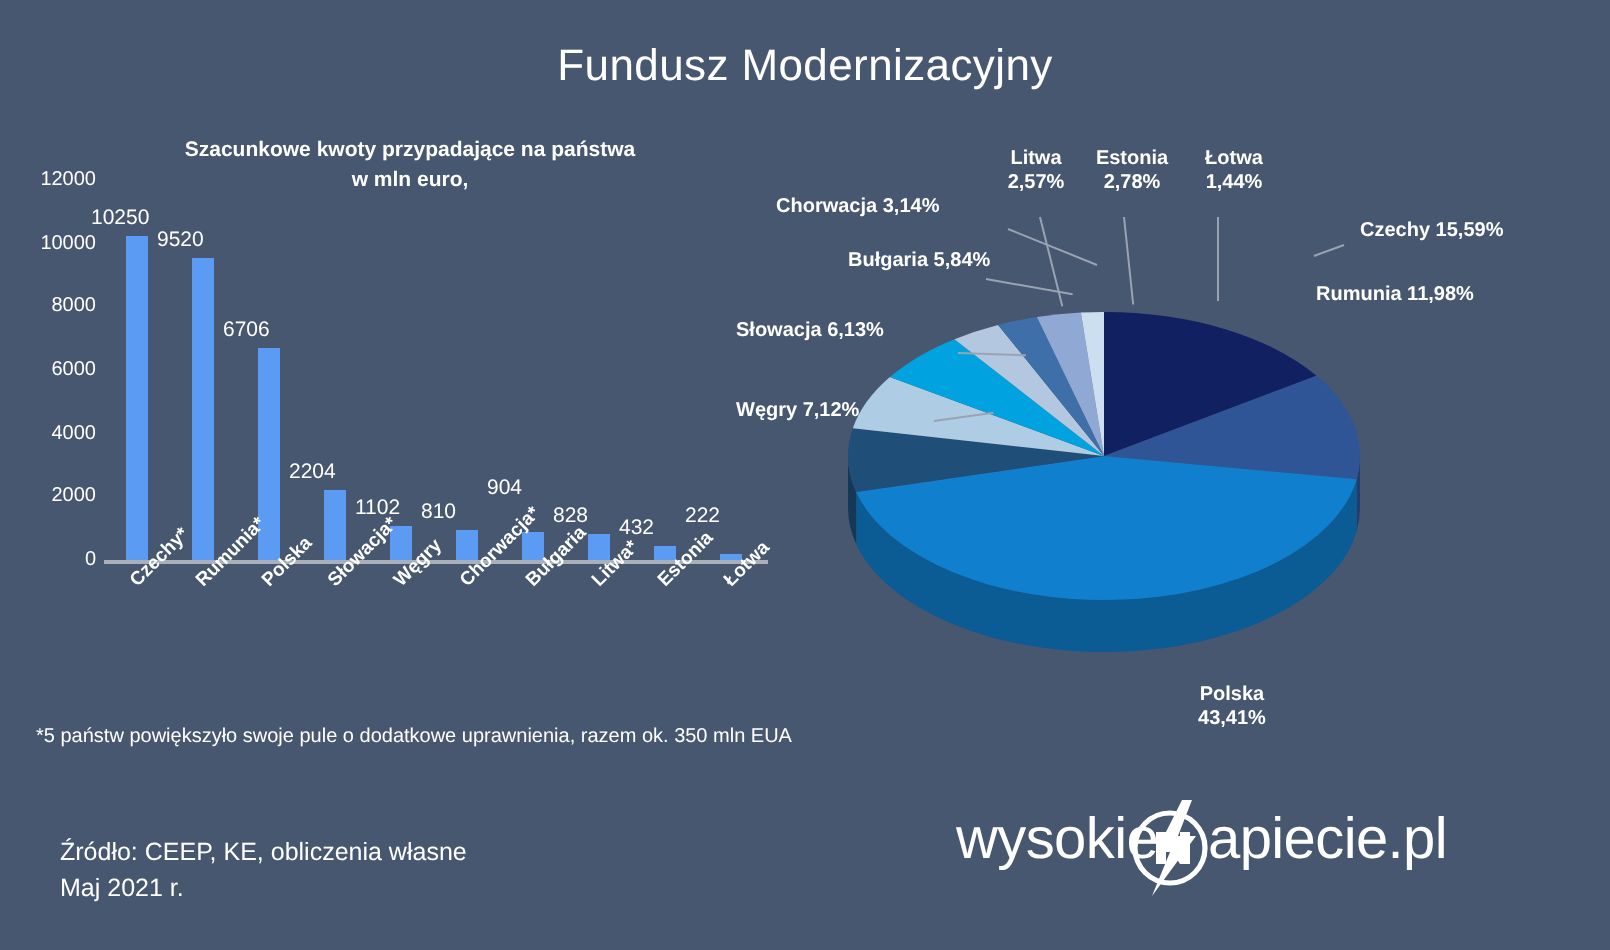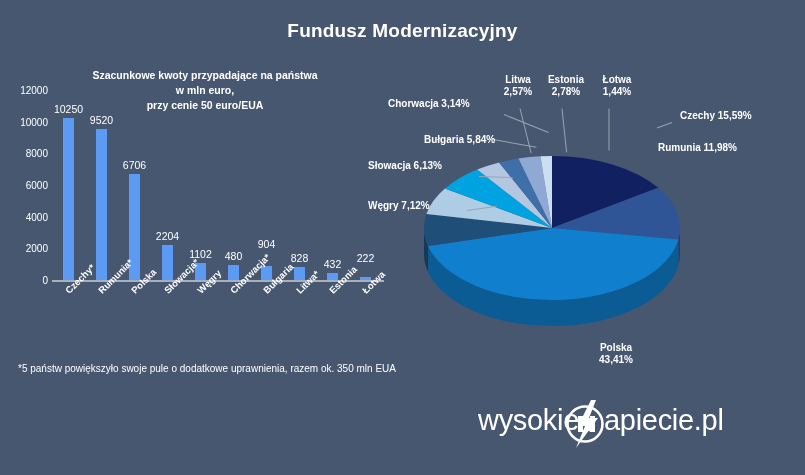--- a/index.html
+++ b/index.html
@@ -10,21 +10,21 @@
     color:#ffffff;
     overflow:hidden;
     position:relative;
   }
   #stage{position:absolute;left:0;top:0;width:805px;height:475px;}
 
   
   .main-title{
     position:absolute;left:0;top:20px;width:805px;
     text-align:center;
-    font-size:19px;font-weight:bold;letter-spacing:.2px;
+    font-size:22px;font-weight:normal;letter-spacing:.2px;
     color:#ffffff;
   }
 
   
   #bar-panel{position:absolute;left:0;top:60px;width:400px;height:300px;}
   .bar-subtitle{
     position:absolute;left:60px;top:8px;width:290px;
     text-align:center;font-size:10.5px;font-weight:bold;line-height:15px;
     color:#ffffff;
   }
@@ -35,21 +35,21 @@
   }
   .ytick{
     position:absolute;right:0;width:46px;text-align:right;
     font-size:10px;color:#ffffff;transform:translateY(-50%);
   }
   #yaxis{position:absolute;left:0px;top:30px;width:48px;height:190px;}
   .bar{
     position:absolute;bottom:0;width:11px;background:#5b9bf4;
   }
   .bar-value{
-    position:absolute;font-size:10.5px;color:#ffffff;text-align:center;
+    position:absolute;font-size:10.5px;color:#ffffff;text-align:left;
     width:46px;transform:translateX(-50%);
   }
   .cat-label{
     position:absolute;font-size:9.5px;color:#ffffff;font-weight:600;
     white-space:nowrap;transform-origin:left top;
     transform:rotate(-45deg);
   }
 
   
   #pie-panel{position:absolute;left:400px;top:60px;width:405px;height:320px;}
@@ -91,21 +91,20 @@
 
 <div id="stage">
 
   <div class="main-title">Fundusz Modernizacyjny</div>
 
   <div id="bar-panel">
 
     <div class="bar-subtitle">
       <div>Szacunkowe kwoty przypadające  na państwa</div>
       <div>w mln euro,</div>
-      <div>przy cenie 50 euro/EUA</div>
     </div>
 
     <div id="yaxis">
         <div class="ytick" style="top: 190px;">0</div>
         <div class="ytick" style="top: 158.333px;">2000</div>
         <div class="ytick" style="top: 126.667px;">4000</div>
         <div class="ytick" style="top: 95px;">6000</div>
         <div class="ytick" style="top: 63.3333px;">8000</div>
         <div class="ytick" style="top: 31.6667px;">10000</div>
         <div class="ytick" style="top: 0px;">12000</div>
@@ -116,21 +115,21 @@
         <div class="bar-value" style="left: 16.5px; top: 12.7083px;">10250</div>
         <div class="bar" style="left: 44px; height: 150.733px; background: rgb(91, 155, 244);"></div>
         <div class="bar-value" style="left: 49.5px; top: 24.2667px;">9520</div>
         <div class="bar" style="left: 77px; height: 106.178px; background: rgb(91, 155, 244);"></div>
         <div class="bar-value" style="left: 82.5px; top: 68.8217px;">6706</div>
         <div class="bar" style="left: 110px; height: 34.8967px; background: rgb(91, 155, 244);"></div>
         <div class="bar-value" style="left: 115.5px; top: 140.103px;">2204</div>
         <div class="bar" style="left: 143px; height: 17.4483px; background: rgb(91, 155, 244);"></div>
         <div class="bar-value" style="left: 148.5px; top: 157.552px;">1102</div>
         <div class="bar" style="left: 176px; height: 14.82px; background: rgb(91, 155, 244);"></div>
-        <div class="bar-value" style="left: 181.5px; top: 160.18px;">480</div>
+        <div class="bar-value" style="left: 181.5px; top: 160.18px;">810</div>
         <div class="bar" style="left: 209px; height: 14.3133px; background: rgb(91, 155, 244);"></div>
         <div class="bar-value" style="left: 214.5px; top: 148px;">904</div>
         <div class="bar" style="left: 242px; height: 13.11px; background: rgb(91, 155, 244);"></div>
         <div class="bar-value" style="left: 247.5px; top: 161.89px;">828</div>
         <div class="bar" style="left: 275px; height: 6.84px; background: rgb(91, 155, 244);"></div>
         <div class="bar-value" style="left: 280.5px; top: 168.16px;">432</div>
         <div class="bar" style="left: 308px; height: 3.515px; background: rgb(91, 155, 244);"></div>
         <div class="bar-value" style="left: 313.5px; top: 162px;">222</div>
       </div>
     <div id="cat-layer">
@@ -181,21 +180,21 @@
             <path d="M 132 108 L 120.43462742016828 36.29450381932598 A 128 72 0 0 1 132.00000000000009 36 Z" fill="#ccdff0"></path>
           </g>
       </svg>
     </div>
     <div id="pie-label-layer">
         <div class="leader" style="left: 104px; top: 54px; width: 48px; transform: rotate(22deg);"></div>
         <div class="pie-label" style="left: -12px; top: 38px; width: 120px; text-align: left;">
           <div>Chorwacja 3,14%</div>
         </div>
         <div class="leader" style="left: 93px; top: 79px; width: 44px; transform: rotate(10deg);"></div>
-        <div class="pie-label" style="left: -12px; top: 74px; width: 108px; text-align: left; padding-left: 36px;">
+        <div class="pie-label" style="left: -12px; top: 65px; width: 108px; text-align: left; padding-left: 36px;">
           <div>Bułgaria 5,84%</div>
         </div>
         <div class="leader" style="left: 79px; top: 116px; width: 34px; transform: rotate(2deg);"></div>
         <div class="pie-label" style="left: -32px; top: 100px; width: 112px; text-align: left;">
           <div>Słowacja 6,13%</div>
         </div>
         <div class="leader" style="left: 67px; top: 150px; width: 30px; transform: rotate(-8deg);"></div>
         <div class="pie-label" style="left: -32px; top: 140px; width: 100px; text-align: left;">
           <div>Węgry 7,12%</div>
         </div>
@@ -223,20 +222,24 @@
         </div>
         <div class="pie-label" style="left: 186px; top: 282px; width: 60px; text-align: center;">
           <div>Polska</div>
           <div>43,41%</div>
         </div>
       </div>
   </div>
 
   <div class="footnote">*5 państw powiększyło swoje pule o dodatkowe uprawnienia, razem ok. 350 mln EUA</div>
 
+  <div class="source">
+    <div>Źródło: CEEP, KE, obliczenia własne</div>
+    <div>Maj 2021 r.</div>
+  </div>
 
   <div id="logo">
     <span class="logo-text" id="logo-a">wysokie</span>
     <span class="logo-text" id="logo-b">apiecie.pl</span>
     <svg width="54" height="48" viewBox="0 0 54 48" style="position:absolute;left:96px;top:0px;">
       <circle cx="27" cy="24" r="17.5" fill="none" stroke="#ffffff" stroke-width="2.6"></circle>
       <polygon points="33,0 20,26 27,26 18,48 40,18 31,18 38,0" fill="#ffffff"></polygon>
       <path d="M20,32 L20,16 L25,16 L32,27 L32,16 L37,16 L37,32 L32,32 L25,21 L25,32 Z" fill="#ffffff"></path>
     </svg>
   </div>

